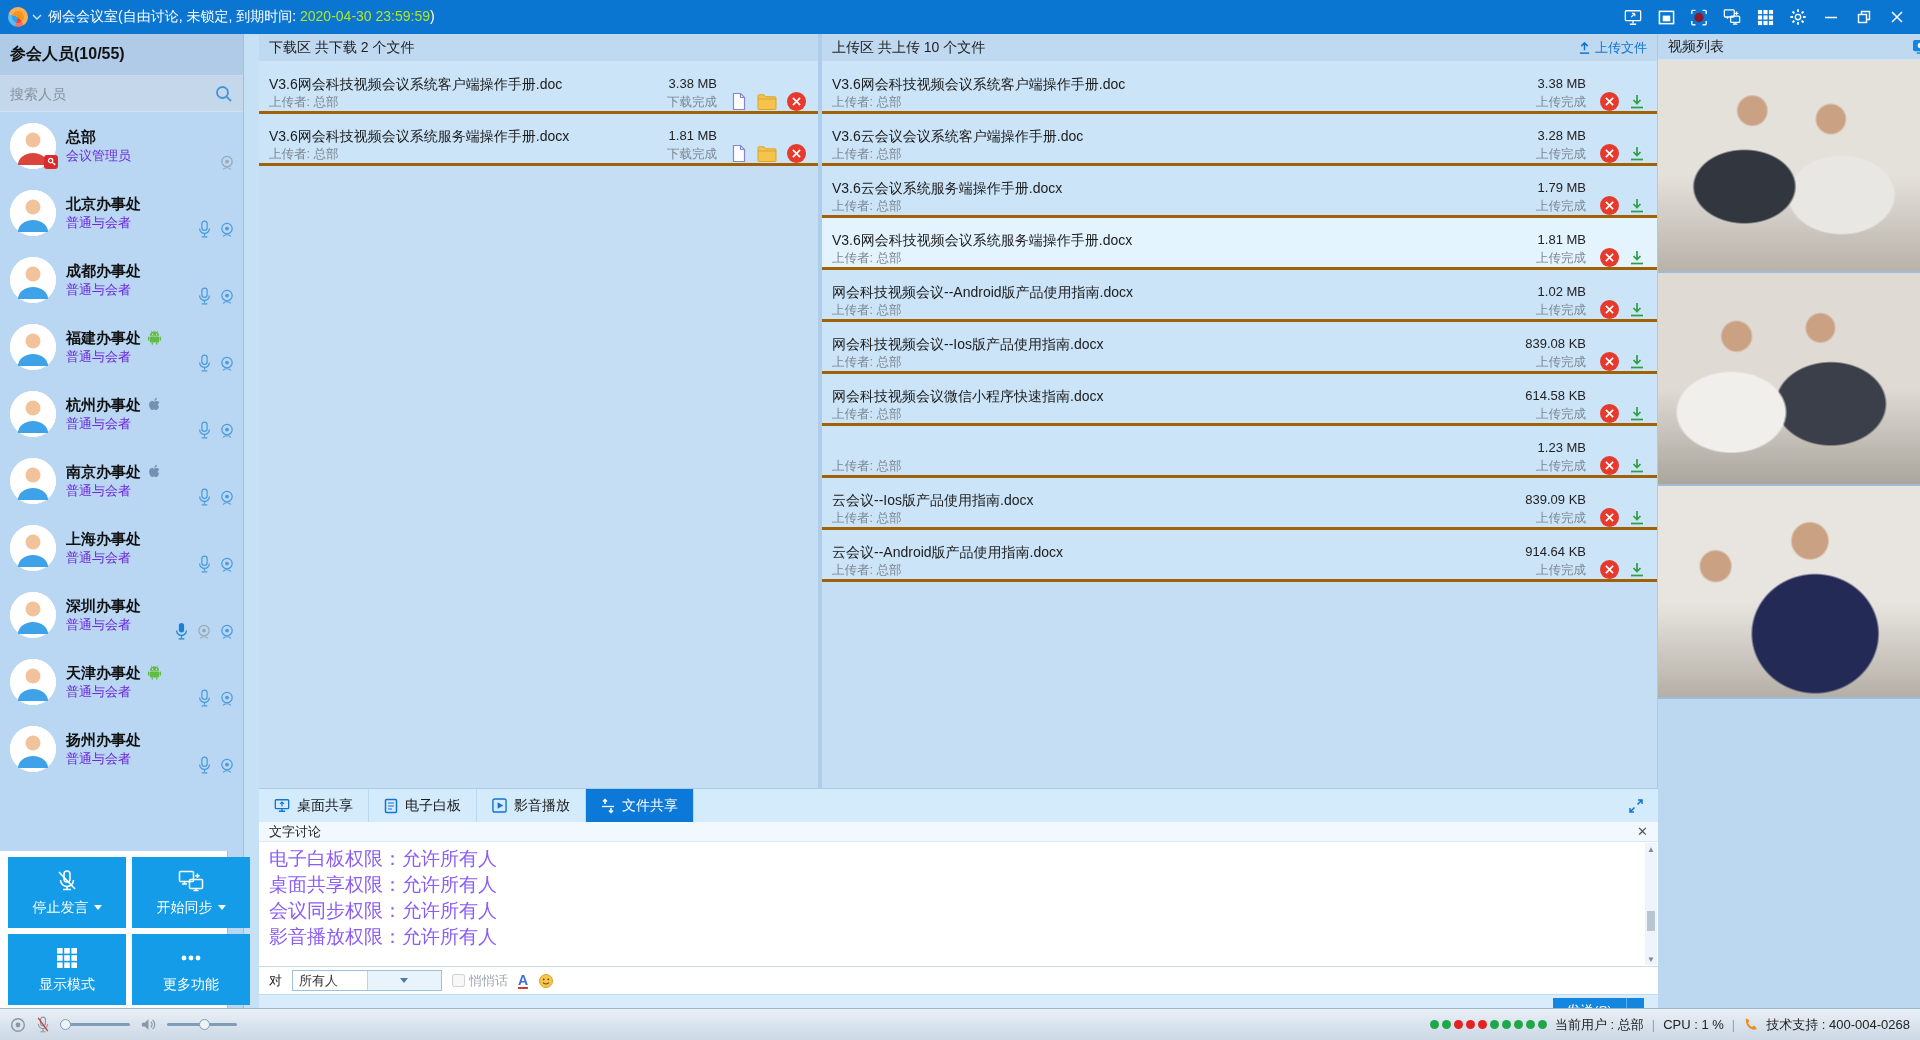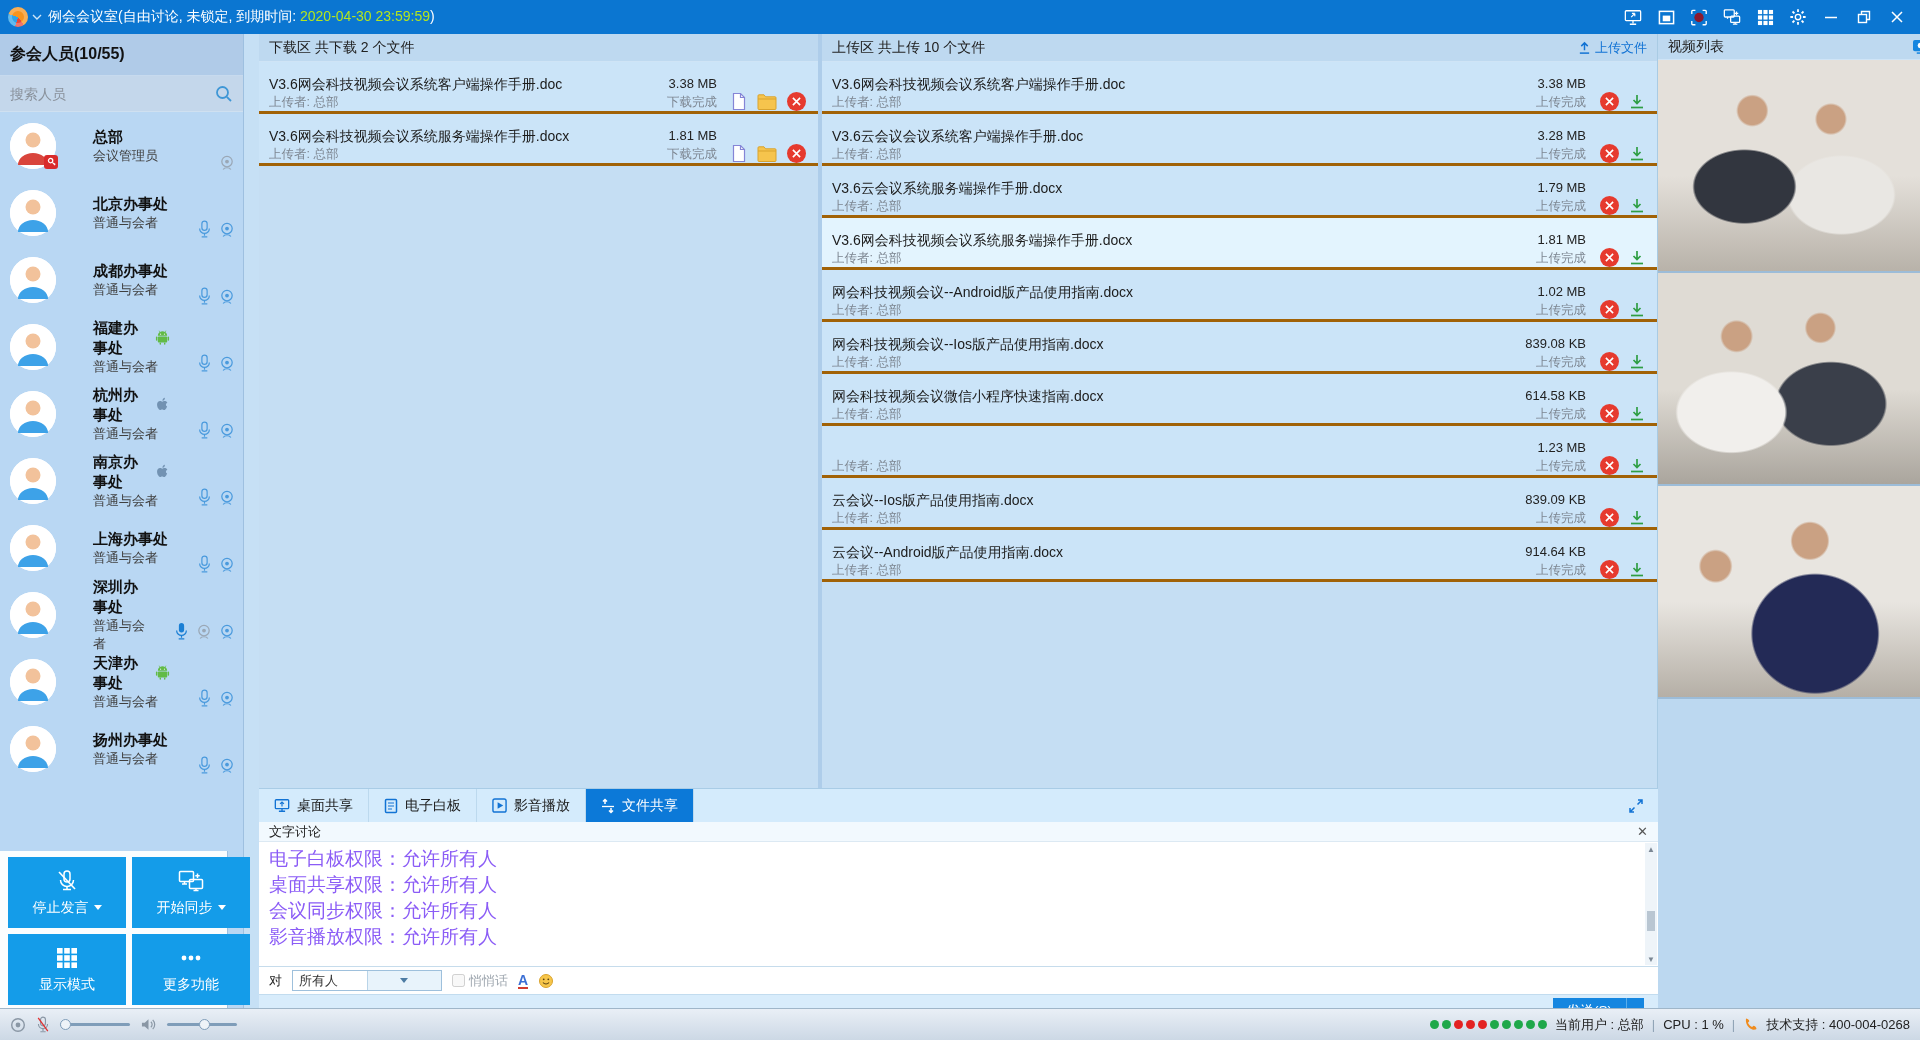--- a/index.html
+++ b/index.html
@@ -25,27 +25,27 @@
 .tb-ic { width:18px; height:18px; display:flex; align-items:center; justify-content:center; color:#fff; cursor:default; }
 
 
 .sidebar { position:absolute; top:34px; left:0; width:244px; height:974px; background:#b9d7f3; border-right:1px solid #9ec0e0; }
 .sb-header { height:42px; background:#b0cbe8; display:flex; align-items:center; padding:0 10px;
   font-weight:bold; font-size:16px; color:#111; border-bottom:1px solid #c7daee; }
 .sb-search { height:36px; background:#c4d7eb; display:flex; align-items:center; padding:0 10px; border-bottom:1px solid #cfe0f0;}
 .sb-search input { flex:1; border:0; background:transparent; outline:none; font-size:14px; color:#333; }
 .sb-search input::placeholder { color:#8a929c; }
 .plist { position:absolute; top:78px; left:0; right:0; height:772px; overflow:hidden; }
-.prow { height:67px; display:flex; align-items:center; padding:0 8px 0 10px; position:relative;gap:27px; }
+.prow { height:67px; display:flex; align-items:center; padding:0 8px 0 10px; position:relative; }
 .avatar { width:46px; height:46px; border-radius:50%; background:#fff; position:relative; flex:none; margin-right:10px; }
 .av-badge { position:absolute; right:-2px; bottom:0; width:14px; height:14px; border-radius:3px; background:#d92b2b;
   display:flex; align-items:center; justify-content:center; }
 .pmain { flex:1; min-width:0; }
 .pname { font-weight:bold; font-size:15px; color:#111; display:flex; align-items:center; gap:6px; line-height:20px;}
-.prole { font-size:13px; color:#404040; line-height:18px; }
+.prole { font-size:13px; color:#6d28d9; line-height:18px; }
 .picons { display:flex; align-items:flex-end; gap:7px; align-self:flex-end; margin-bottom:8px; color:#4a9add; }
 .picons .grey { color:#9aa7b5; }
 
 
 .sb-bottom { position:absolute; top:851px; left:0; width:228px; height:157px; background:#fbfdfe; border-right:1px solid #9ec0e0;}
 .ctrl-grid { display:grid; grid-template-columns:118px 118px; grid-auto-rows:71px; gap:6px; padding:6px 0 0 8px; }
 .ctrl-btn { background:#149ce9; color:#fff; display:flex; flex-direction:column; align-items:center; justify-content:center;
   gap:6px; cursor:pointer; }
 .ctrl-label { display:flex; align-items:center; gap:5px; font-size:14px; }
 .arrow-down { width:0; height:0; border-left:4px solid transparent; border-right:4px solid transparent; border-top:5px solid #fff; }

